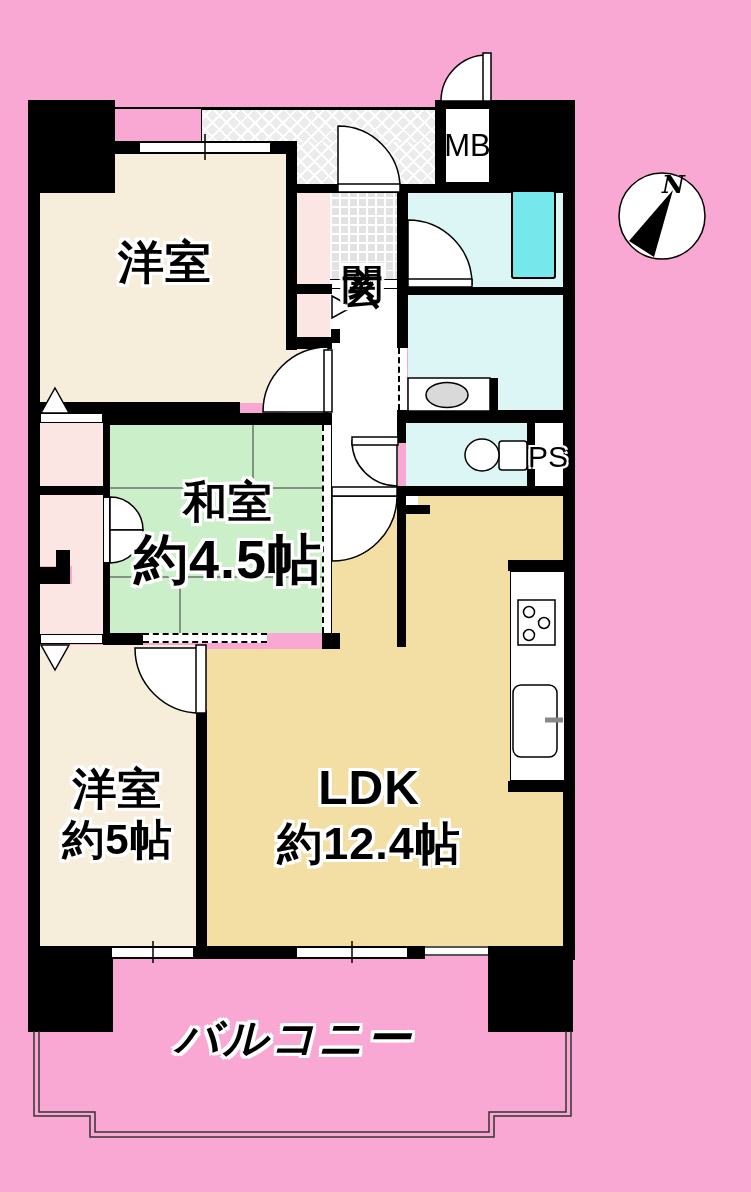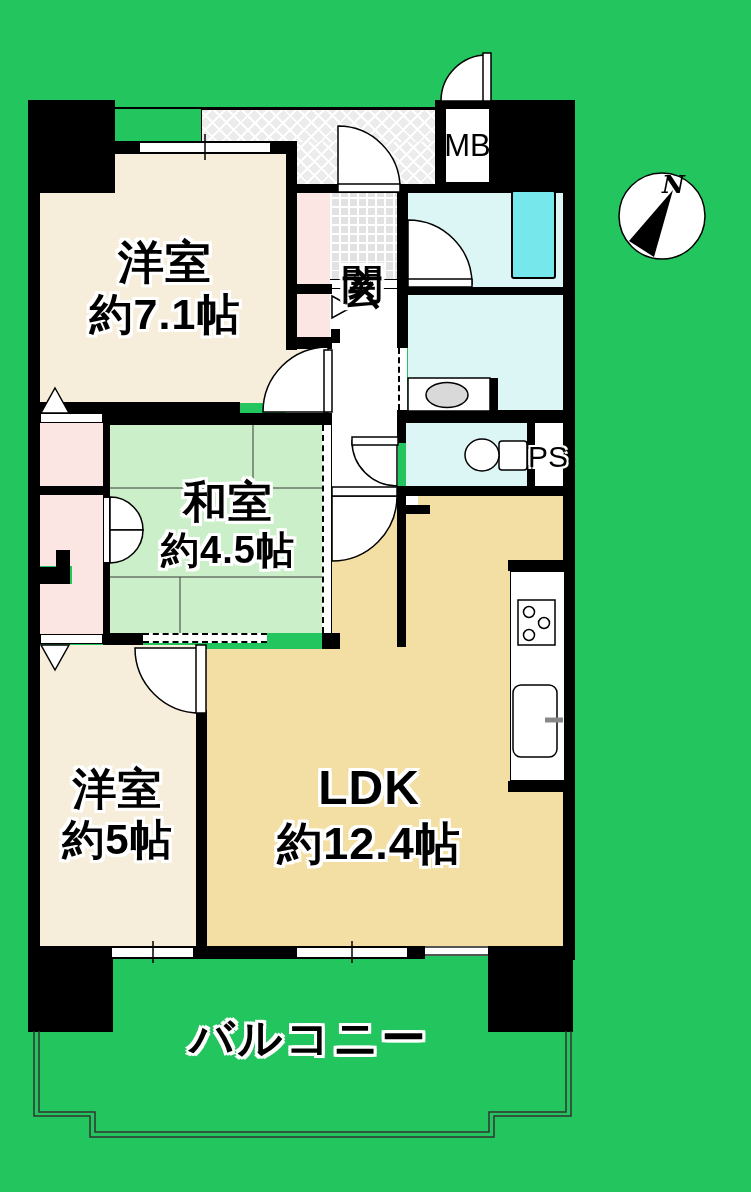--- a/index.html
+++ b/index.html
@@ -1,16 +1,16 @@
 <!DOCTYPE html>
 <html><head>
 <meta charset="utf-8">
 <style>
   html,body{margin:0;padding:0;background:#fff;}
-  #canvas{position:relative;width:751px;height:1192px;background:#22c55e;overflow:hidden;
+  #canvas{position:relative;width:751px;height:1192px;background:#f9a8d4;overflow:hidden;
           font-family:"Liberation Sans",sans-serif;}
   .abs{position:absolute;}
   .wall{position:absolute;background:#000;}
   .floor{position:absolute;}
   .wh{position:absolute;background:#fff;}
   .hatch{position:absolute;background-color:#ECECEC;
     background-image:repeating-linear-gradient(45deg,#fff 0,#fff 2px,transparent 2px,transparent 10px),
                      repeating-linear-gradient(-45deg,#fff 0,#fff 2px,transparent 2px,transparent 10px);}
   .tile{position:absolute;background-color:#E2E2E2;
     background-image:repeating-linear-gradient(0deg,#fff 0,#fff 1.5px,transparent 1.5px,transparent 9px),
@@ -170,35 +170,34 @@
     </g>
 
     <g>
       <circle cx="662" cy="216" r="43" fill="#fff" stroke="#000" stroke-width="1.5"></circle>
       <path d="M673,190 L629,241 L654,257 Z" fill="#000"></path>
     </g>
   </svg>
 
   <div class="rlabel" style="left:40px;top:235px;width:250px;">
     <span style="font-size:46px;">洋室</span>
-    <span style="font-size:43px;">約7.1帖</span>
   </div>
   <div class="rlabel" style="left:105px;top:476px;width:220px;padding-left:13px;">
     <span style="font-size:44px;">和室</span>
-    <span style="font-size:38px;">約4.5帖</span>
+    <span style="font-size:54px;">約4.5帖</span>
   </div>
   <div class="rlabel" style="left:25px;top:763px;width:185px;">
     <span style="font-size:44px;">洋室</span>
     <span style="font-size:42px;">約5帖</span>
   </div>
   <div class="rlabel" style="left:254px;top:760px;width:230px;">
     <span style="font-size:48px;">LDK</span>
     <span style="font-size:45px;text-align:center;">約12.4帖</span>
   </div>
-  <div class="rlabel" style="left:104px;top:1012px;width:410px;">
+  <div class="rlabel" style="left:89px;top:1012px;width:410px;font-style:italic;">
     <span style="font-size:44px;letter-spacing:3px;">バルコニー</span>
   </div>
   <div class="abs" style="left:338px;top:188px;width:50px;height:92px;writing-mode:vertical-rl;text-align:center;
               font-weight:bold;font-size:40px;color:#000;line-height:50px;
               text-shadow:-3px -3px 0 #fff,3px -3px 0 #fff,-3px 3px 0 #fff,3px 3px 0 #fff;">
     <span>玄関</span>
   </div>
   <div class="abs" style="left:528px;top:440px;font-size:30px;color:#000;
               text-shadow:-2px -2px 0 #fff,2px -2px 0 #fff,-2px 2px 0 #fff,2px 2px 0 #fff;">
     <span>PS</span>

